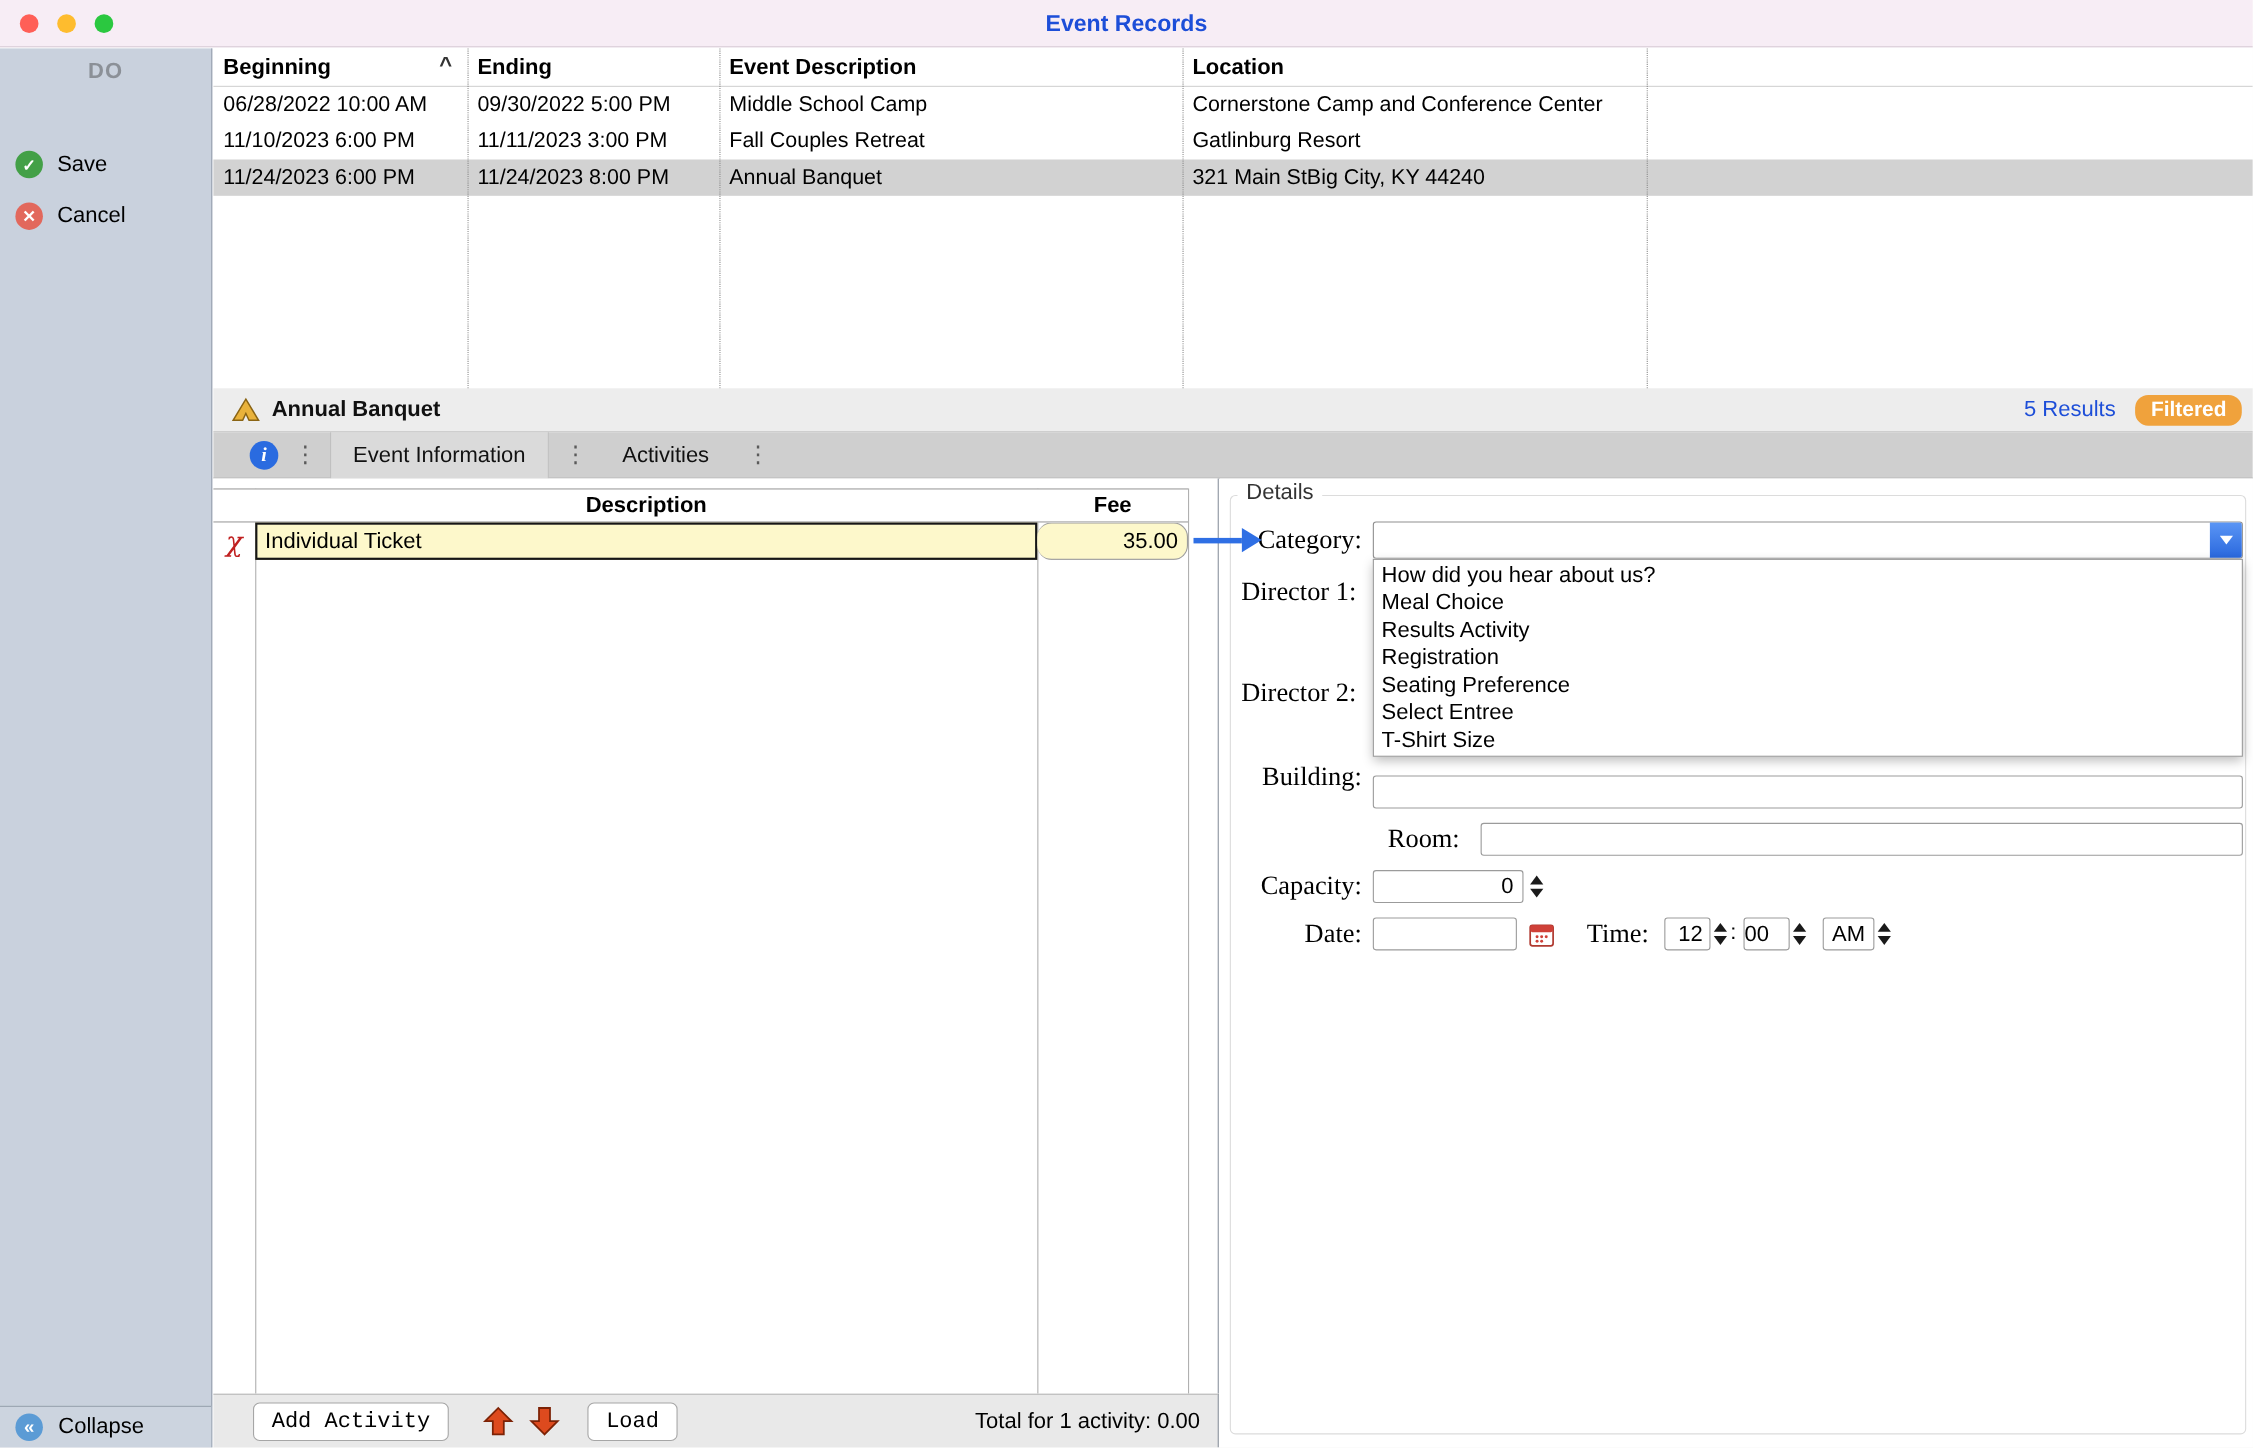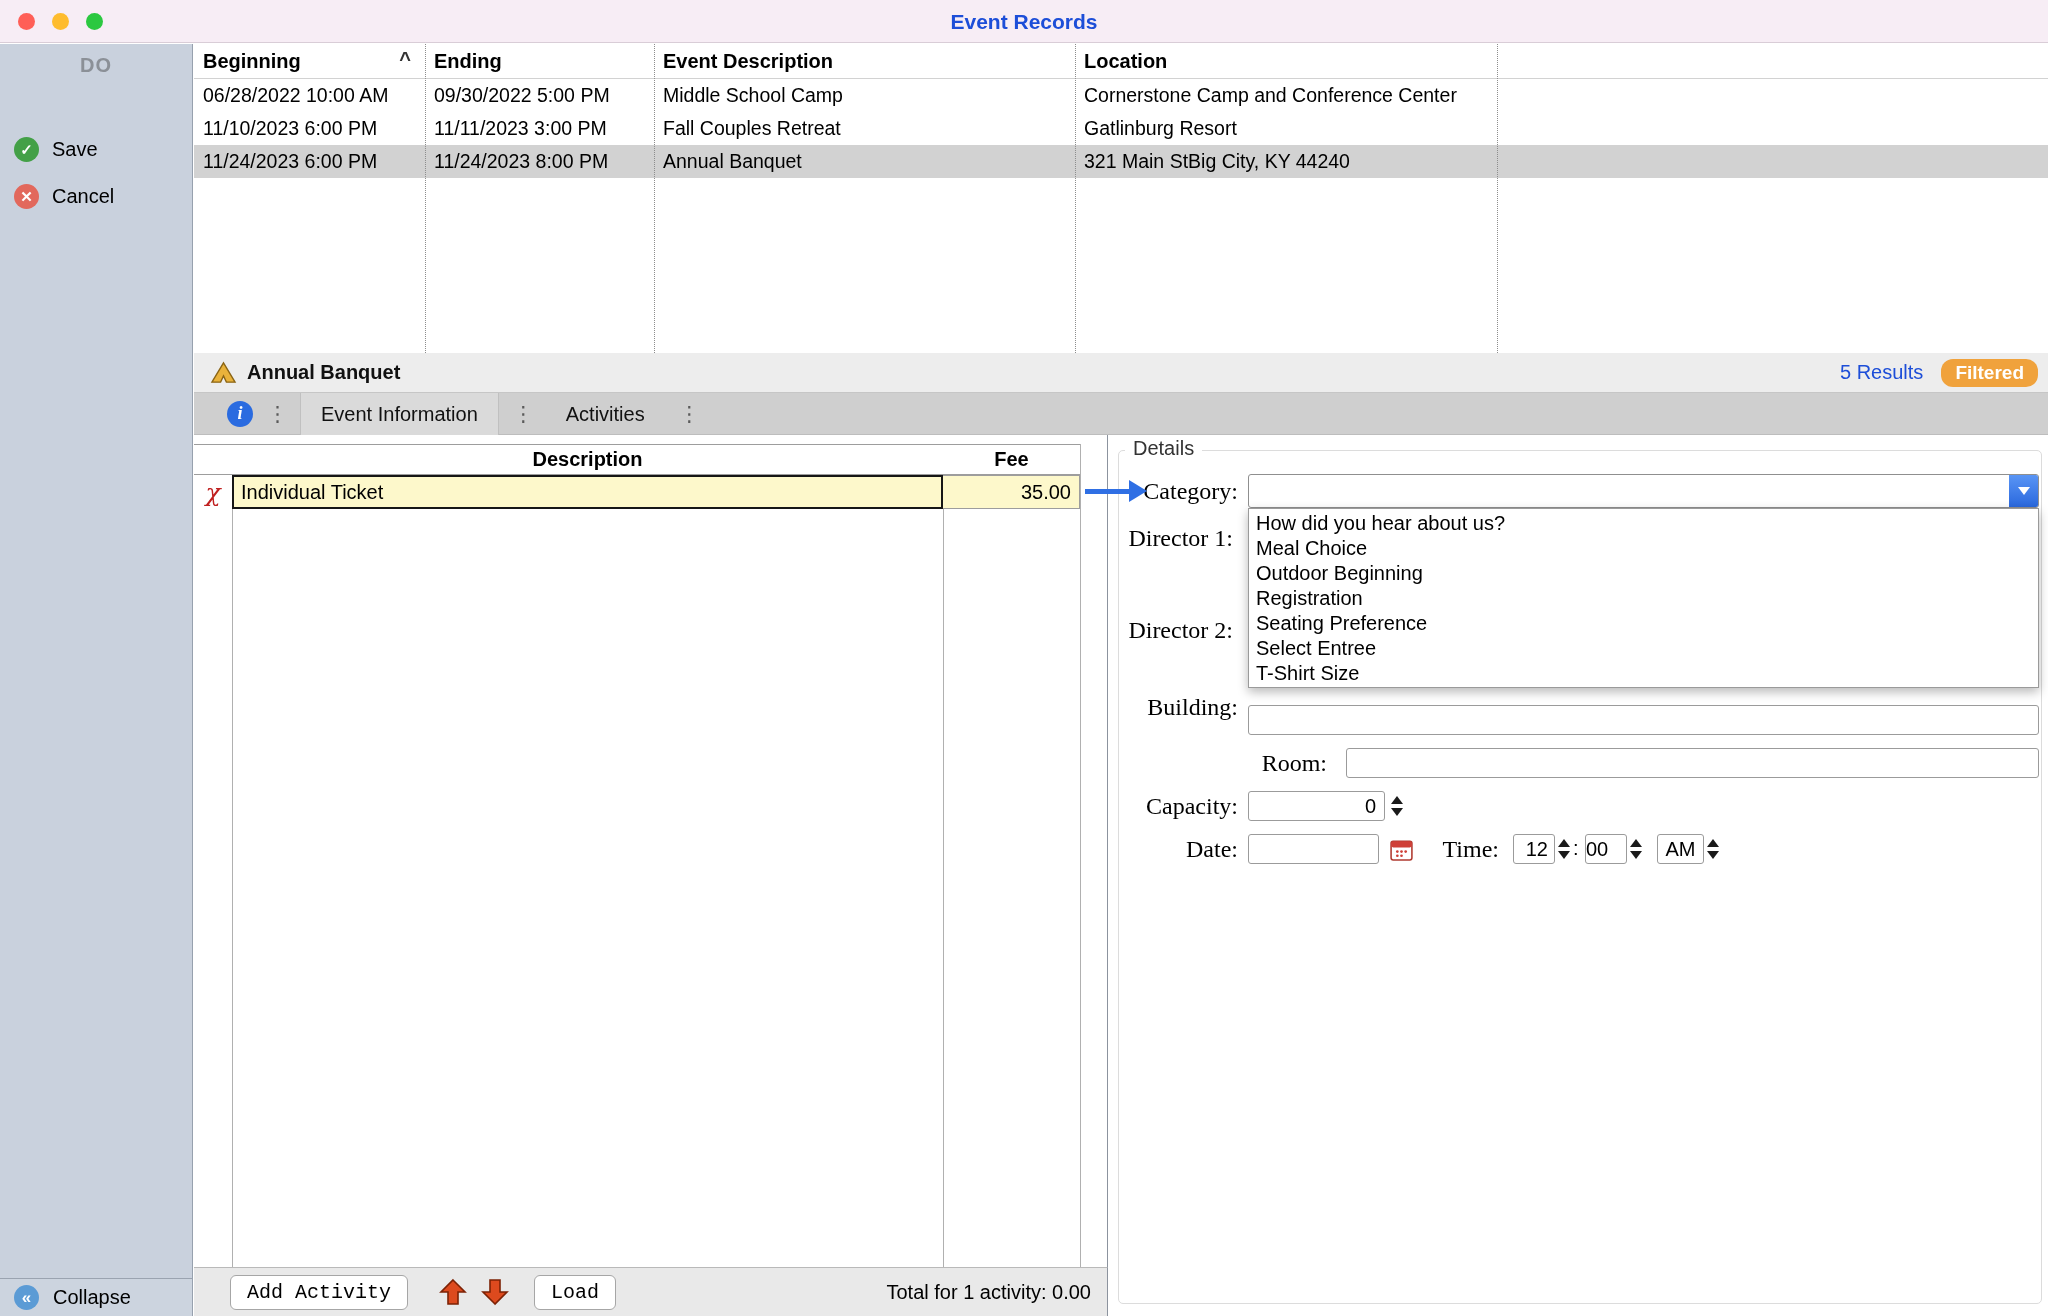--- a/index.html
+++ b/index.html
@@ -83,21 +83,21 @@
   .act-header > div { text-align:center; }
   .act-row { position:absolute; left:0; top:40px; width:886px; height:34px;
              display:grid; grid-template-columns:38px 711px 137px; align-items:stretch; }
   .chi-cell { display:flex; align-items:center; justify-content:center; }
   .chi { color:#c02020; font-family:"DejaVu Serif", serif; font-style:italic;
          font-size:25px; line-height:1; }
   .desc-cell { background:#fdf8cb; border:2px solid #161616; display:flex;
                align-items:center; padding-left:7px; font-size:20px; }
   .fee-cell { background:#fdf8cb; border-top:1px solid #9d9d9d; border-bottom:1px solid #9d9d9d;
               border-right:1px solid #9d9d9d; display:flex; align-items:center;
-              justify-content:flex-end; padding-right:8px; font-size:20px; }
+              justify-content:flex-end; padding-right:8px; font-size:20px;border-radius:13px; }
 
   
   .act-footer { position:absolute; left:194px; top:1267px; width:914px; height:49px;
                 background:#e9e9e9; border-top:1px solid #b9b9b9; border-right:1px solid #8c939e;
                 display:flex; align-items:center; }
   .btn { background:#fff; border:1px solid #a6a6a6; border-radius:6px; font-size:20px;
          font-family:Liberation Mono, monospace; padding:5px 16px; color:#000; }
   .btn.add { margin-left:36px; }
   .btn.load { margin-left:24px; }
   .move-arrow { width:30px; height:30px; }
@@ -267,21 +267,21 @@
     <div class="dlabel" style="left:0; width:129px; top:43px">Category:</div>
     <div class="combo">
       <div class="combo-btn">
           <span class="tri"></span>
         </div>
     </div>
 
     <div class="dropdown">
       <div class="option">How did you hear about us?</div>
       <div class="option">Meal Choice</div>
-      <div class="option">Outdoor Beginning</div>
+      <div class="option">Results Activity</div>
       <div class="option">Registration</div>
       <div class="option">Seating Preference</div>
       <div class="option">Select Entree</div>
       <div class="option">T-Shirt Size</div>
     </div>
 
     <div class="dlabel" style="left:0; width:124px; top:90px">Director 1:</div>
     <div class="dlabel" style="left:0; width:124px; top:182px">Director 2:</div>
 
     <div class="dlabel" style="left:0; width:129px; top:259px">Building:</div>

